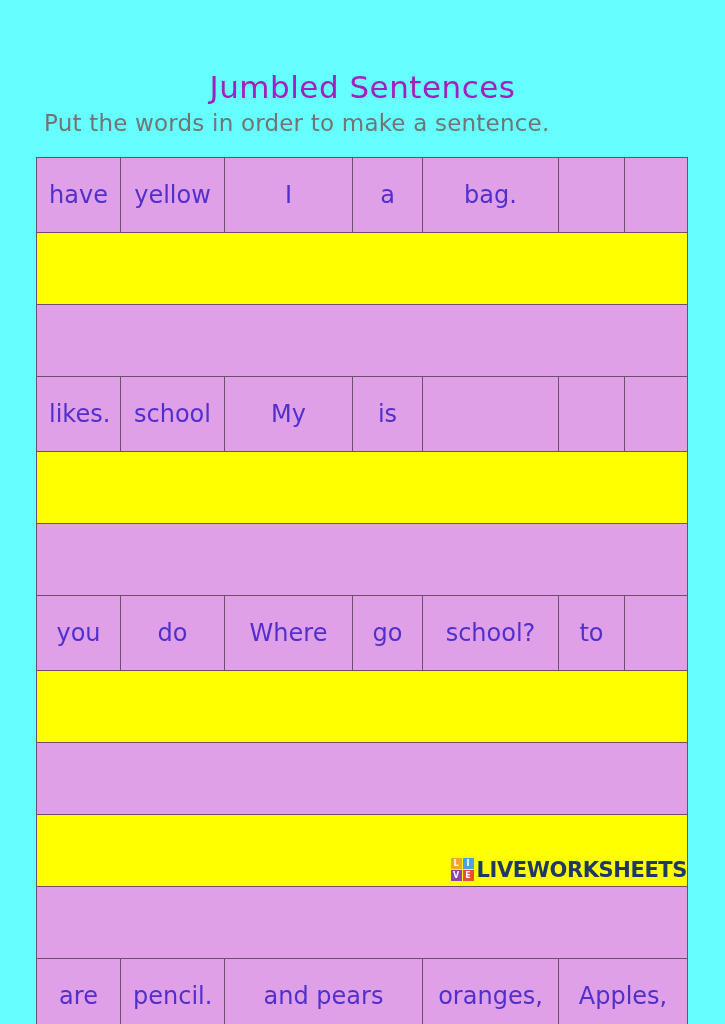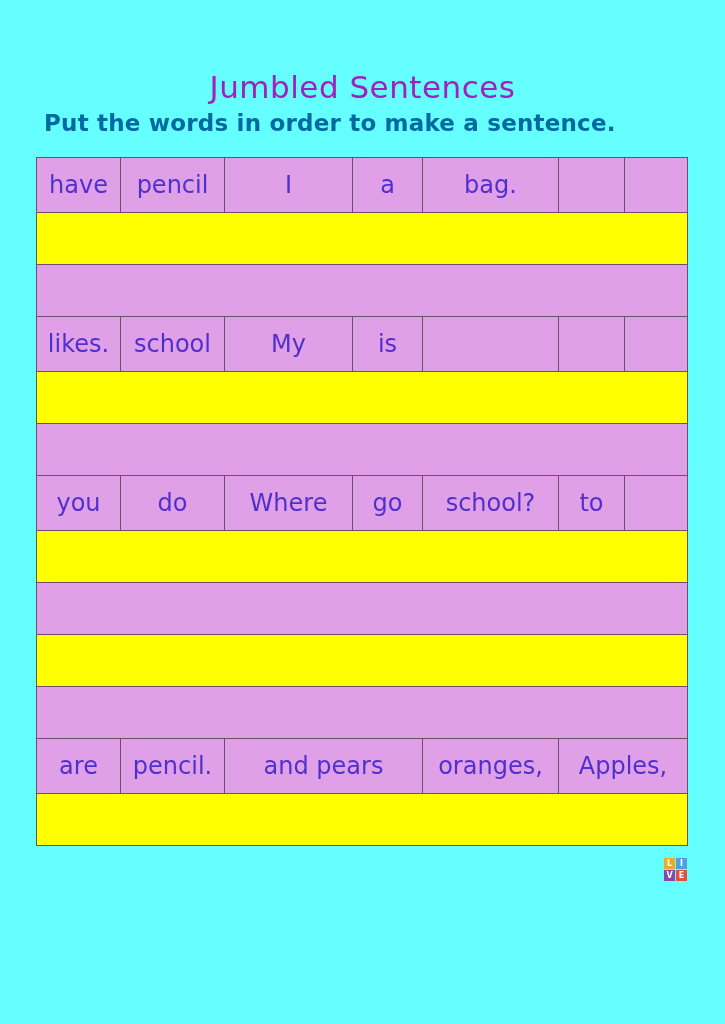--- a/index.html
+++ b/index.html
@@ -33,39 +33,39 @@
     font-size: 31px;
     font-weight: normal;
     letter-spacing: 0.5px;
     font-family: "DejaVu Sans", sans-serif;
   }
 
   .subtitle {
     position: absolute;
     top: 110px;
     left: 44px;
-    color: #0369a1;
+    color: #737373;
     font-size: 23px;
-    font-weight: bold;
+    font-weight: normal;
     letter-spacing: 0.2px;
     font-family: "DejaVu Sans", sans-serif;
   }
 
   
   .sheet {
     position: absolute;
     left: 36px;
     top: 157px;
     width: 651px;
     border-collapse: collapse;
     table-layout: fixed;
   }
   .sheet td {
     border: 1px solid #6b4f6b;
-    padding: 2px;
+    padding: 12px;
     margin: 0;
     height: 48px;
     background: #E0A0E8;
     text-align: center;
     vertical-align: middle;
     color: #5030CC;
     font-size: 24px;
     font-family: "DejaVu Sans", sans-serif;
     white-space: nowrap;
     overflow: hidden;
@@ -135,21 +135,21 @@
       <col style="width:128px">
       <col style="width:70px">
       <col style="width:136px">
       <col style="width:66px">
       <col style="width:63px">
     </colgroup>
     <tbody>
 
       <tr class="word-row">
         <td>have</td>
-        <td>pencil</td>
+        <td>yellow</td>
         <td>I</td>
         <td>a</td>
         <td>bag.</td>
         <td></td>
         <td></td>
       </tr>
       <tr class="answer-row">
         <td colspan="7"></td>
       </tr>
       <tr class="spacer-row">
@@ -209,15 +209,16 @@
     </tbody>
   </table>
 
   <div class="footer-logo">
     <div class="logo-mark">
       <span class="lm-l">L</span>
       <span class="lm-i">I</span>
       <span class="lm-v">V</span>
       <span class="lm-e">E</span>
     </div>
+    <div class="logo-text">LIVEWORKSHEETS</div>
   </div>
 
 </div>
 
 </body></html>

